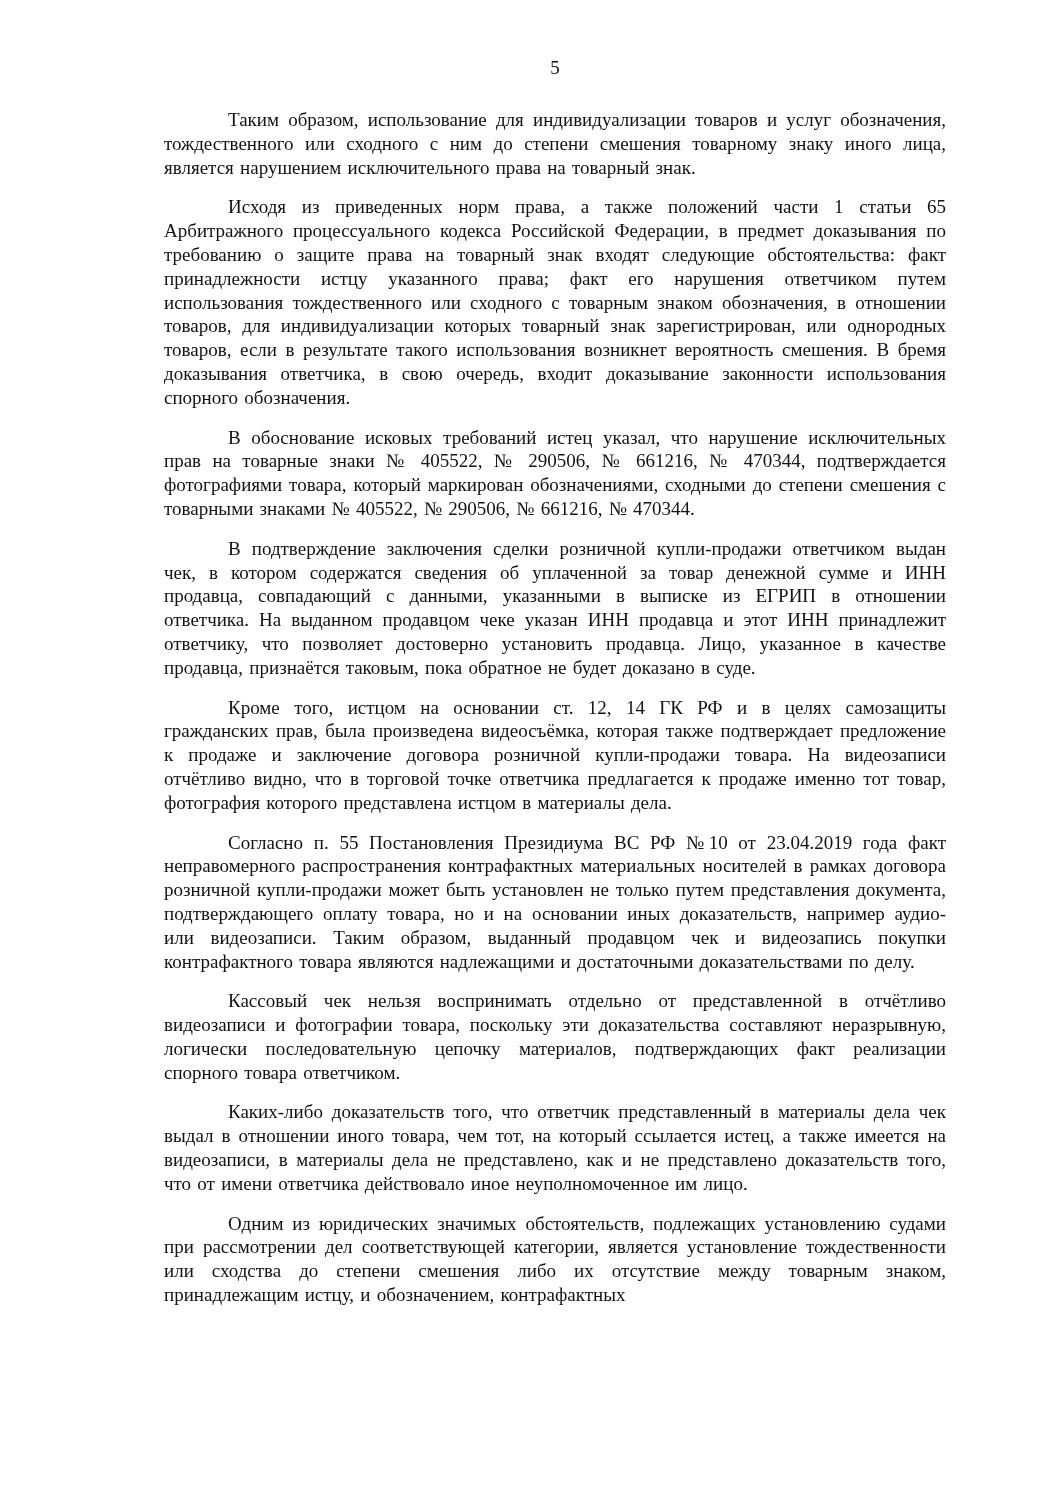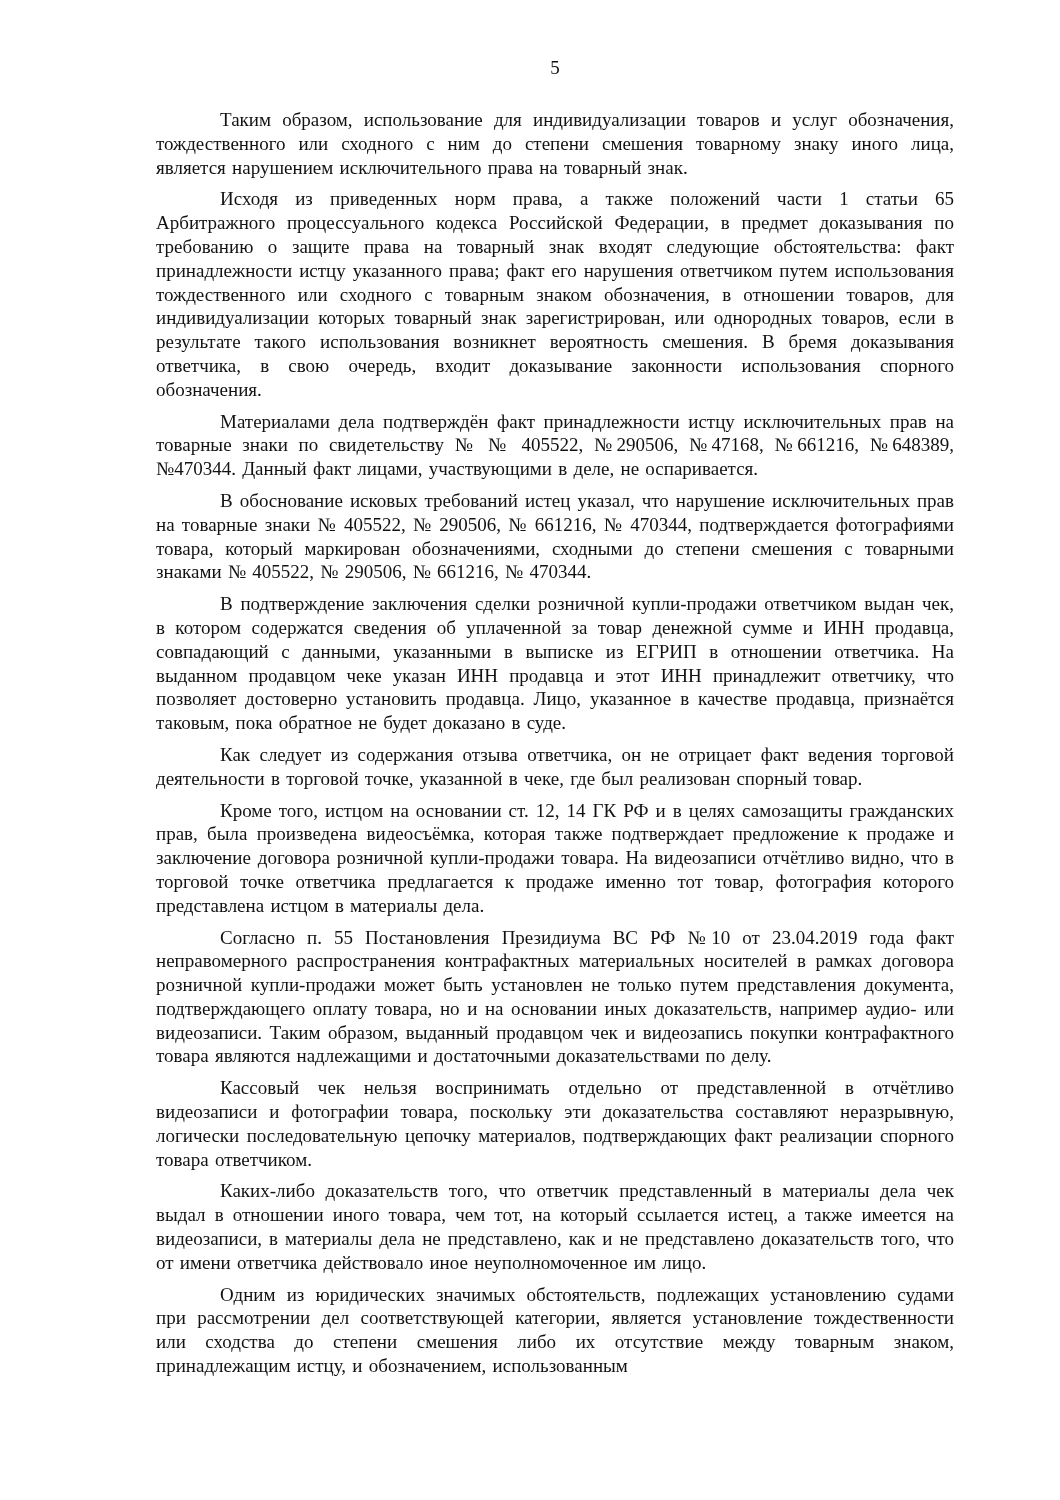--- a/index.html
+++ b/index.html
@@ -21,41 +21,39 @@
     padding: 56px 98px 40px 148px;
     background: #ffffff;
   }
   .page-number {
     text-align: center;
     font-size: 19px;
     line-height: 24px;
     margin: 0 0 28px 0;
   }
   .body-text p {
-    margin: 8px;
+    margin: 16px;
     font-size: 19px;
     line-height: 23.8px;
     text-align: justify;
     text-align-last: left;
     text-indent: 64px;
     word-spacing: 1.5px;
   }
 </style>
 </head>
 <body>
 
 <div class="page">
   <div class="page-number">5</div>
 
   <div class="body-text">
     <p>Таким образом, использование для индивидуализации товаров и услуг обозначения, тождественного или сходного с ним до степени смешения товарному знаку иного лица, является нарушением исключительного права на товарный знак.</p>
     <p>Исходя из приведенных норм права, а также положений части 1 статьи 65 Арбитражного процессуального кодекса Российской Федерации, в предмет доказывания по требованию о защите права на товарный знак входят следующие обстоятельства: факт принадлежности истцу указанного права; факт его нарушения ответчиком путем использования тождественного или сходного с товарным знаком обозначения, в отношении товаров, для индивидуализации которых товарный знак зарегистрирован, или однородных товаров, если в результате такого использования возникнет вероятность смешения. В бремя доказывания ответчика, в свою очередь, входит доказывание законности использования спорного обозначения.</p>
-    <p>Материалами дела подтверждён факт принадлежности истцу исключительных прав на товарные знаки по свидетельству № № 405522, №290506, №47168, №661216, №648389, №470344. Данный факт лицами, участвующими в деле, не оспаривается.</p>
     <p>В обоснование исковых требований истец указал, что нарушение исключительных прав на товарные знаки № 405522, № 290506, № 661216, № 470344, подтверждается фотографиями товара, который маркирован обозначениями, сходными до степени смешения с товарными знаками № 405522, № 290506, № 661216, № 470344.</p>
     <p>В подтверждение заключения сделки розничной купли-продажи ответчиком выдан чек, в котором содержатся сведения об уплаченной за товар денежной сумме и ИНН продавца, совпадающий с данными, указанными в выписке из ЕГРИП в отношении ответчика. На выданном продавцом чеке указан ИНН продавца и этот ИНН принадлежит ответчику, что позволяет достоверно установить продавца.  Лицо, указанное в качестве продавца, признаётся таковым, пока обратное не будет доказано в суде.</p>
-    <p>Как следует из содержания отзыва ответчика, он не отрицает факт ведения торговой деятельности в торговой точке, указанной в чеке, где был реализован спорный товар.</p>
     <p>Кроме того, истцом на основании ст. 12, 14 ГК РФ и в целях самозащиты гражданских прав, была произведена видеосъёмка, которая также подтверждает предложение к продаже и заключение договора розничной купли-продажи товара. На видеозаписи отчётливо видно, что в торговой точке ответчика предлагается к продаже именно тот товар, фотография которого представлена истцом в материалы дела.</p>
     <p>Согласно п. 55 Постановления Президиума ВС РФ №10 от 23.04.2019 года факт неправомерного распространения контрафактных материальных носителей в рамках договора розничной купли-продажи может быть установлен не только путем представления документа, подтверждающего оплату товара, но и на основании иных доказательств, например аудио- или видеозаписи. Таким образом, выданный продавцом чек и видеозапись покупки контрафактного товара являются надлежащими и достаточными доказательствами по делу.</p>
     <p>Кассовый чек нельзя воспринимать отдельно от представленной в отчётливо видеозаписи и фотографии товара, поскольку эти доказательства составляют неразрывную, логически последовательную цепочку материалов, подтверждающих факт реализации спорного товара ответчиком.</p>
     <p>Каких-либо доказательств того, что ответчик представленный в материалы дела чек выдал в отношении иного товара, чем тот, на который ссылается истец, а также имеется на видеозаписи, в материалы дела не представлено, как и не представлено доказательств того, что от имени ответчика действовало иное неуполномоченное им лицо.</p>
-    <p>Одним из юридических значимых обстоятельств, подлежащих установлению судами при рассмотрении дел соответствующей категории, является установление тождественности или сходства до степени смешения либо их отсутствие между товарным знаком, принадлежащим истцу, и обозначением, использованным</p>
+    <p>Одним из юридических значимых обстоятельств, подлежащих установлению судами при рассмотрении дел соответствующей категории, является установление тождественности или сходства до степени смешения либо их отсутствие между товарным знаком, принадлежащим истцу, и обозначением, контрафактных</p>
   </div>
 </div>
 
 </body></html>

